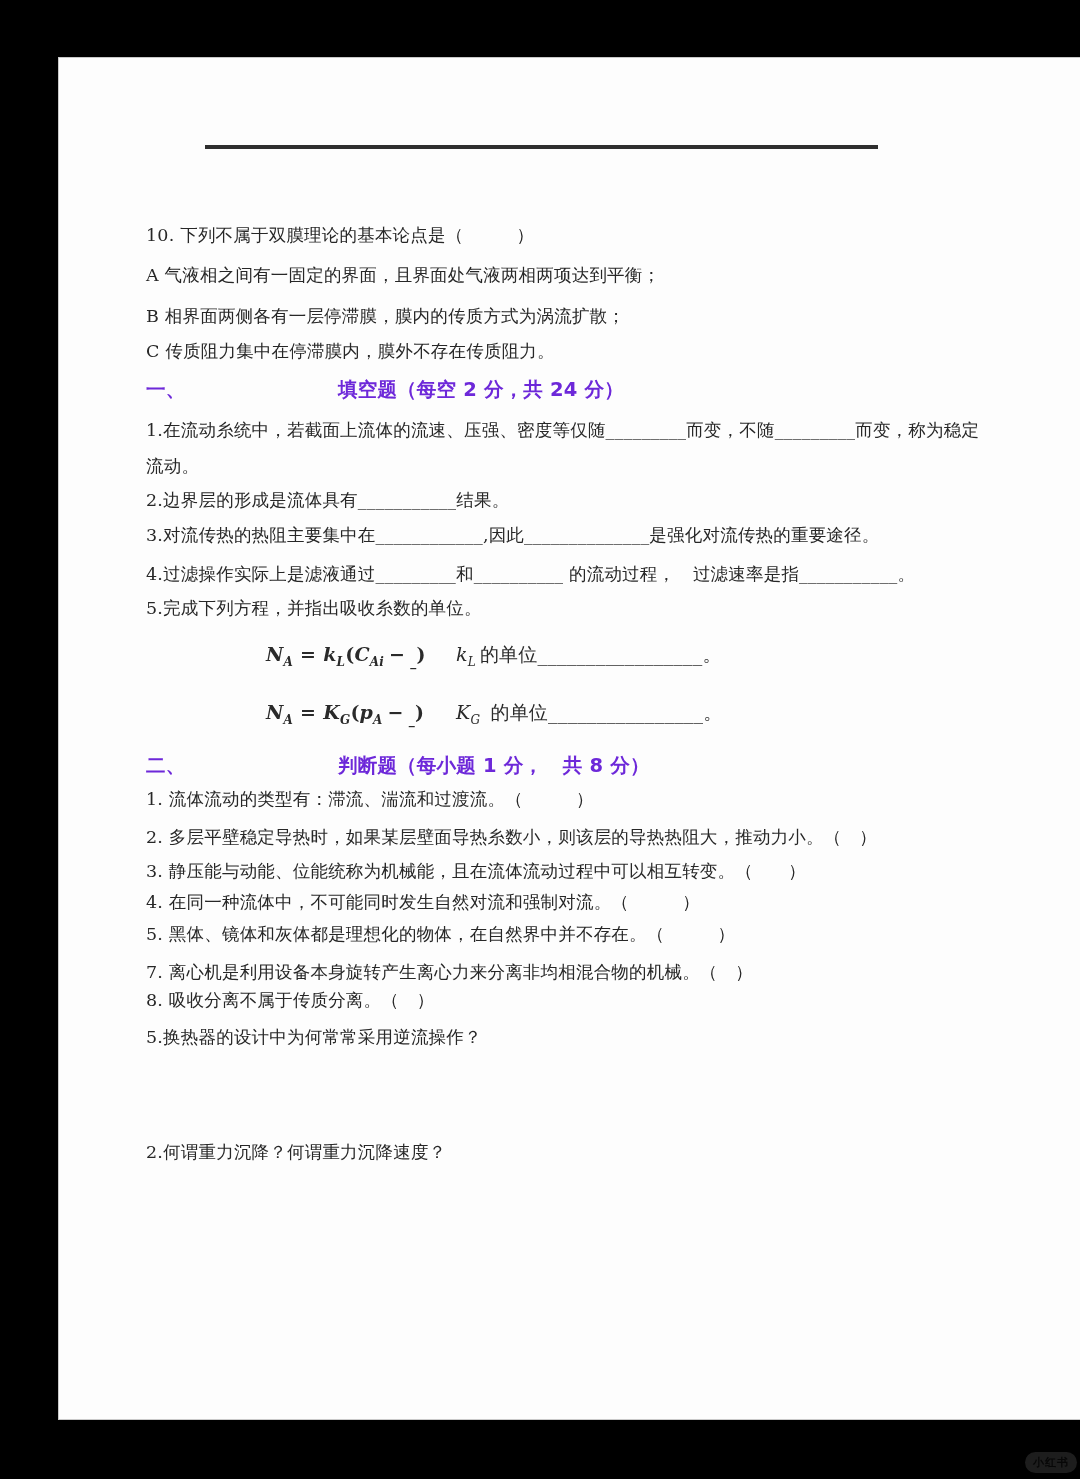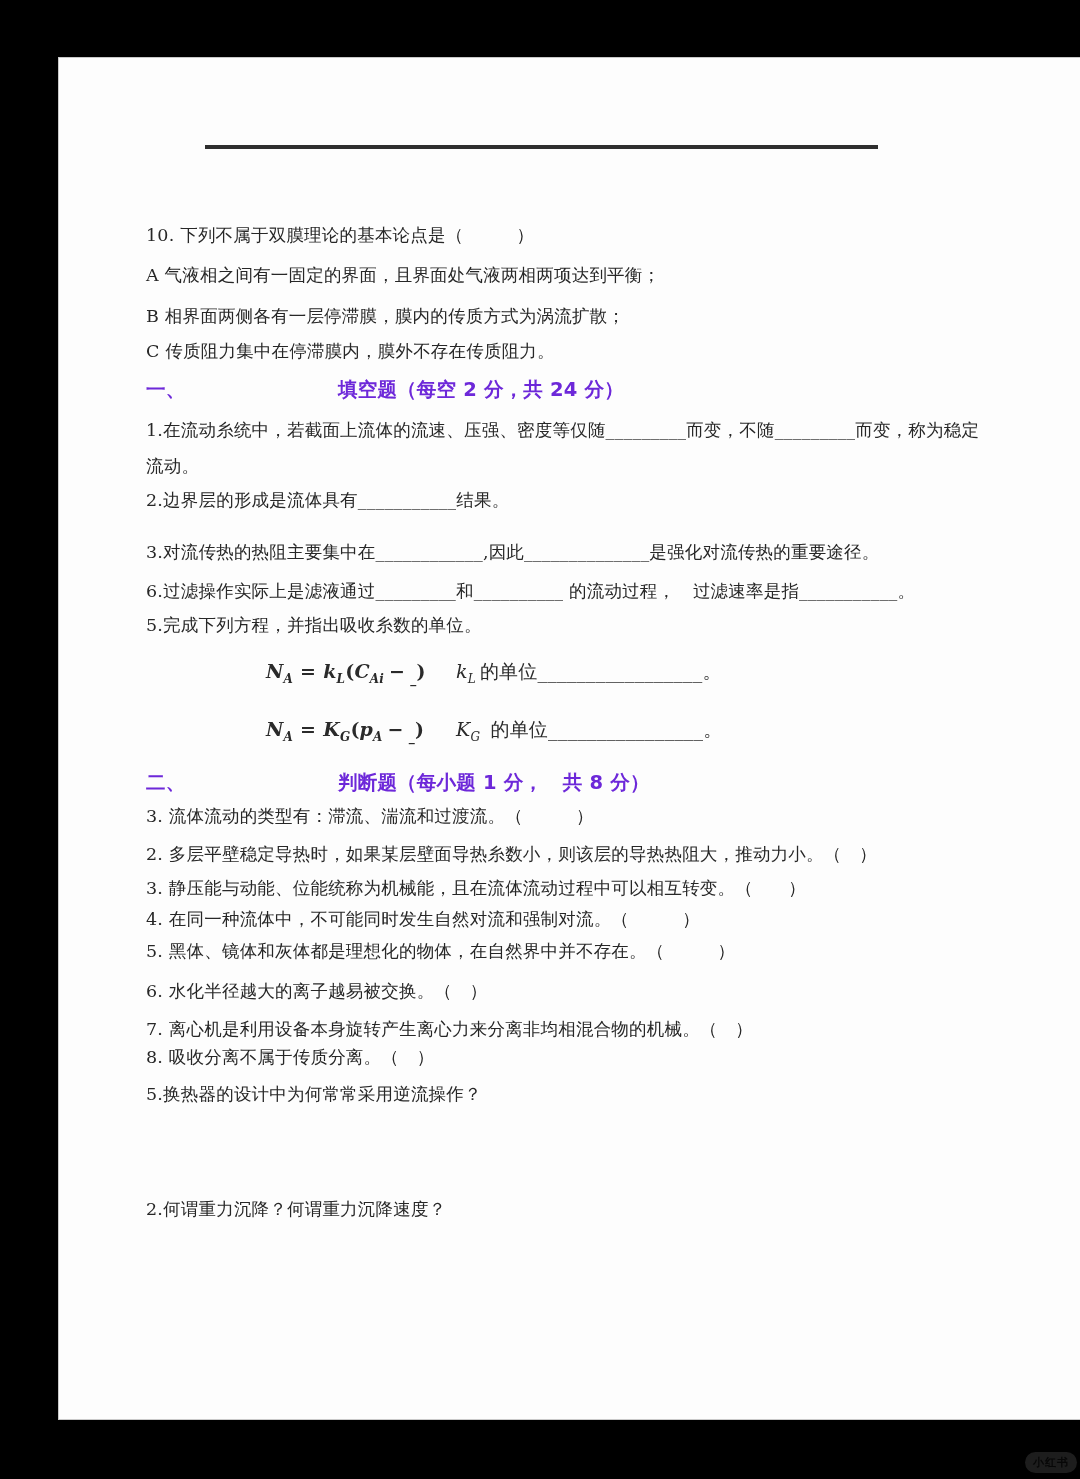--- a/index.html
+++ b/index.html
@@ -75,36 +75,35 @@
     <p class="line" style="margin-top:165px">10. 下列不属于双膜理论的基本论点是（　　　）</p>
     <p class="line" style="margin-top:15px">A 气液相之间有一固定的界面，且界面处气液两相两项达到平衡；</p>
     <p class="line" style="margin-top:16px">B 相界面两侧各有一层停滞膜，膜内的传质方式为涡流扩散；</p>
     <p class="line" style="margin-top:10px">C 传质阻力集中在停滞膜内，膜外不存在传质阻力。</p>
 
     <p class="line heading" style="margin-top:12px"><span class="secnum">一、</span><span>填空题（每空 2 分，共 24 分）</span></p>
 
     <p class="line" style="margin-top:15px">1.在流动糸统中，若截面上流体的流速、压强、密度等仅随_________而变，不随_________而变，称为稳定</p>
     <p class="line" style="margin-top:11px">流动。</p>
     <p class="line" style="margin-top:9px">2.边界层的形成是流体具有___________结果。</p>
-    <p class="line" style="margin-top:27px">3.对流传热的热阻主要集中在____________,因此______________是强化对流传热的重要途径。</p>
-    <p class="line" style="margin-top:14px">6.过滤操作实际上是滤液通过_________和__________ 的流动过程，　过滤速率是指___________。</p>
+    <p class="line" style="margin-top:10px">3.对流传热的热阻主要集中在____________,因此______________是强化对流传热的重要途径。</p>
+    <p class="line" style="margin-top:14px">4.过滤操作实际上是滤液通过_________和__________ 的流动过程，　过滤速率是指___________。</p>
     <p class="line" style="margin-top:9px">5.完成下列方程，并指出吸收糸数的单位。</p>
 
     <p class="line eq" style="margin-top:20px"><span class="mathblock"><i>N</i><sub>A</sub><span class="rel">=</span><i>k</i><sub>L</sub><span>(</span><i>C</i><sub>Ai</sub><span class="minus">−</span><sub>_</sub><span>)</span></span><span><i>k</i><sub>L</sub><span class="ulabel">的单位</span><span>_________________</span><span>。</span></span></p>
 
     <p class="line eq" style="margin-top:23px"><span class="mathblock"><i>N</i><sub>A</sub><span class="rel">=</span><i>K</i><sub>G</sub><span>(</span><i>p</i><sub>A</sub><span class="minus">−</span><sub>_</sub><span>)</span></span><span><i>K</i><sub>G</sub><span class="ulabel"> 的单位</span><span>________________</span><span>。</span></span></p>
 
     <p class="line heading" style="margin-top:18px"><span class="secnum">二、</span><span>判断题（每小题 1 分，　共 8 分）</span></p>
 
-    <p class="line" style="margin-top:8px">3. 流体流动的类型有：滞流、湍流和过渡流。（　　　）</p>
+    <p class="line" style="margin-top:8px">1. 流体流动的类型有：滞流、湍流和过渡流。（　　　）</p>
     <p class="line" style="margin-top:13px">2. 多层平壁稳定导热时，如果某层壁面导热糸数小，则该层的导热热阻大，推动力小。（　）</p>
     <p class="line" style="margin-top:9px">3. 静压能与动能、位能统称为机械能，且在流体流动过程中可以相互转变。（　　）</p>
     <p class="line" style="margin-top:6px">4. 在同一种流体中，不可能同时发生自然对流和强制对流。（　　　）</p>
     <p class="line" style="margin-top:7px">5. 黑体、镜体和灰体都是理想化的物体，在自然界中并不存在。（　　　）</p>
-    <p class="line" style="margin-top:15px">6. 水化半径越大的离子越易被交换。（　）</p>
     <p class="line" style="margin-top:13px">7. 离心机是利用设备本身旋转产生离心力来分离非均相混合物的机械。（　）</p>
     <p class="line" style="margin-top:3px">8. 吸收分离不属于传质分离。（　）</p>
 
 
     <p class="line" style="margin-top:12px">5.换热器的设计中为何常常采用逆流操作？</p>
     <p class="line" style="margin-top:90px">2.何谓重力沉降？何谓重力沉降速度？</p>
 
   </div>
 </div>
 

